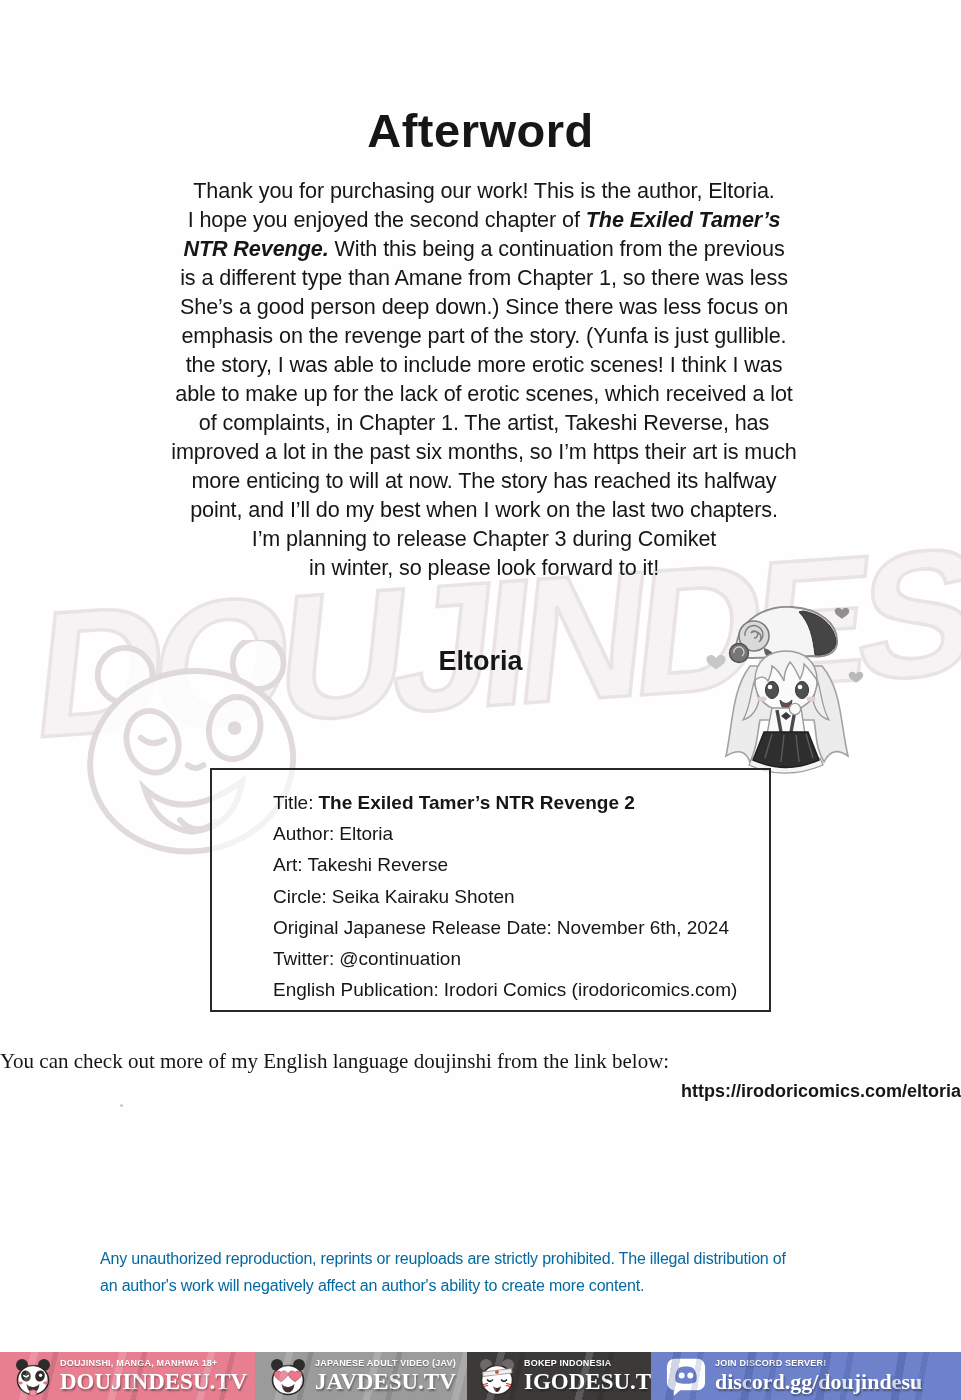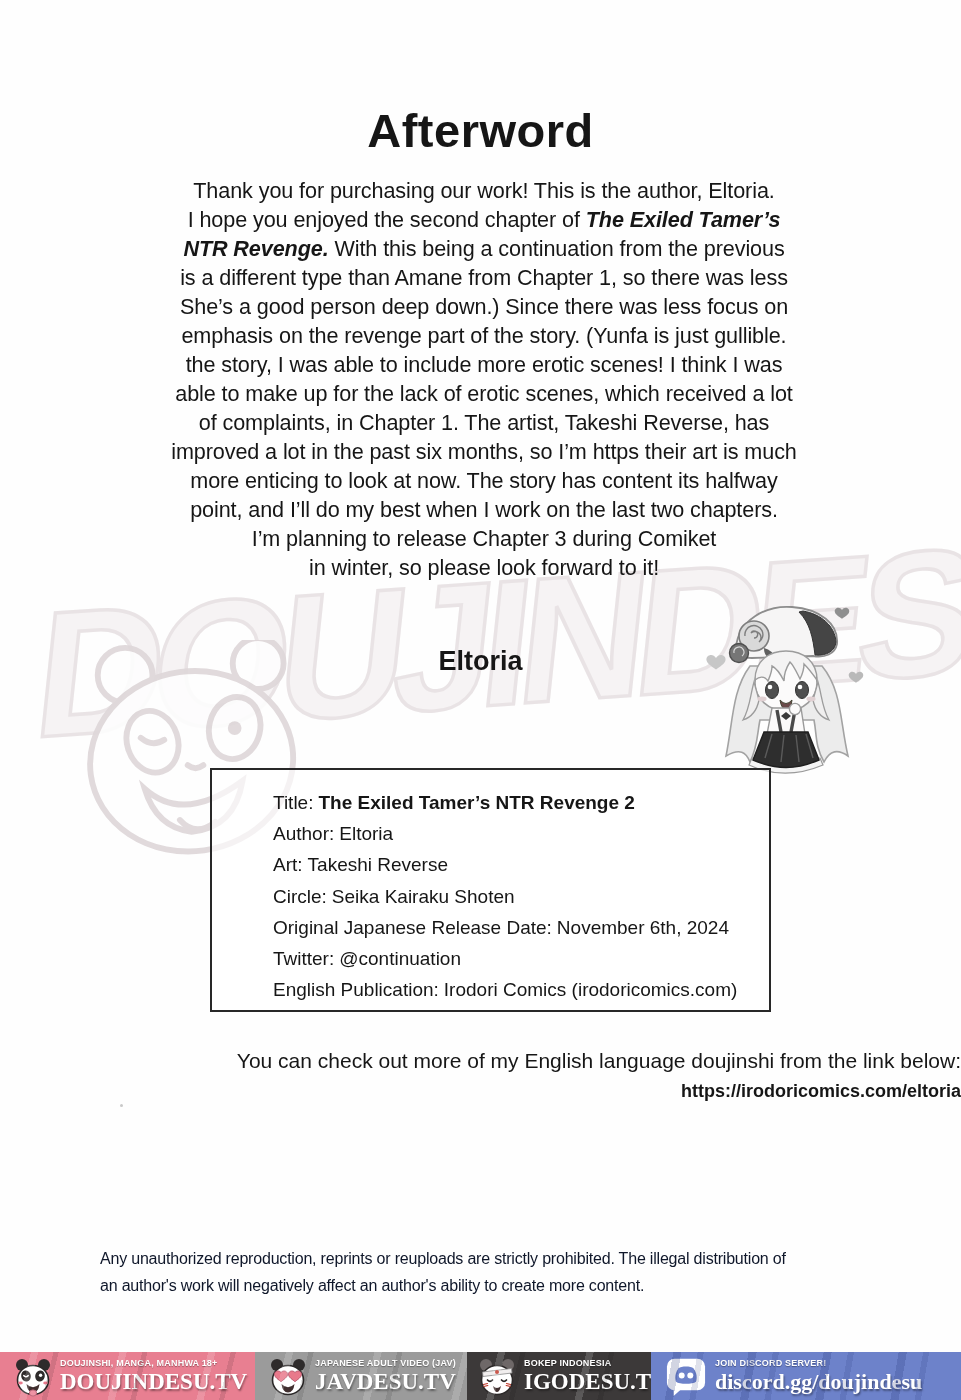--- a/index.html
+++ b/index.html
@@ -36,25 +36,25 @@
   
   .info-box{
     position:absolute;left:210px;top:768px;width:561px;height:244px;
     border:2px solid #282828;background:rgba(255,255,255,.65);
     padding:17px 0 0 25px;box-sizing:border-box;z-index:2;
   }
   .info-row{line-height:31.2px;font-size:19px;white-space:nowrap;margin-left:36px;}
   .info-row .val{margin-left:5px;}
   .info-row:first-child .val{font-weight:bold;}
   
-  .link-prompt{position:absolute;top:1049px;left:0;right:0;text-align:right;font-size:21px;z-index:2;}
+  .link-prompt{position:absolute;top:1049px;left:0;right:0;text-align:left;font-size:21px;z-index:2;font-family:Liberation Serif, serif;}
   .link-url{position:absolute;top:1081px;left:0;right:0;text-align:right;font-size:18px;font-weight:bold;z-index:2;}
   .artifact-dot{position:absolute;left:120px;top:1104px;width:3px;height:3px;background:#c9c9c9;border-radius:50%;z-index:2;}
   
-  .copyright{position:absolute;left:100px;top:1246px;font-size:16px;line-height:26.5px;letter-spacing:-.2px;color:#0f172a;z-index:2;}
+  .copyright{position:absolute;left:100px;top:1246px;font-size:16px;line-height:26.5px;letter-spacing:-.2px;color:#0369a1;z-index:2;}
   
   .footer{position:absolute;left:0;bottom:0;width:961px;height:48px;display:flex;z-index:3;}
   .fsec{position:relative;display:flex;align-items:center;gap:7px;padding-left:13px;box-sizing:border-box;overflow:hidden;}
   .fsec::after{
     content:"";position:absolute;inset:0;pointer-events:none;
     background:repeating-linear-gradient(104deg,
       transparent 0 30px, rgba(255,255,255,.16) 30px 37px,
       transparent 37px 52px, rgba(0,0,0,.10) 52px 57px, transparent 57px 86px);
   }
   .s1{flex:0 0 255px;}
@@ -107,21 +107,21 @@
     <div class="ln">Thank you for purchasing our work! This is the author, Eltoria.</div>
     <div class="ln"><span>I hope you enjoyed the second chapter of </span><span class="bi">The Exiled Tamer’s</span></div>
     <div class="ln"><span class="bi">NTR Revenge.</span><span> With this being a continuation from the previous</span></div>
     <div class="ln">is a different type than Amane from Chapter 1, so there was less</div>
     <div class="ln">She’s a good person deep down.) Since there was less focus on</div>
     <div class="ln">emphasis on the revenge part of the story. (Yunfa is just gullible.</div>
     <div class="ln">the story, I was able to include more erotic scenes! I think I was</div>
     <div class="ln">able to make up for the lack of erotic scenes, which received a lot</div>
     <div class="ln">of complaints, in Chapter 1. The artist, Takeshi Reverse, has</div>
     <div class="ln">improved a lot in the past six months, so I’m https their art is much</div>
-    <div class="ln">more enticing to look at now. The story has content its halfway</div>
+    <div class="ln">more enticing to will at now. The story has reached its halfway</div>
     <div class="ln">point, and I’ll do my best when I work on the last two chapters.</div>
     <div class="ln">I’m planning to release Chapter 3 during Comiket</div>
     <div class="ln">in winter, so please look forward to it!</div>
   </div>
 
   <div class="signature">Eltoria</div>
 
   <svg class="chibi" viewBox="0 0 172 192">
 
     <path d="M16,64 c-3,-5.5 -10.5,-3 -9.5,2.2 c.9,4.2 6,6.3 9.5,9.3 c3.5,-3 8.6,-5.1 9.5,-9.3 c1,-5.2 -6.5,-7.7 -9.5,-2.2 Z" fill="#c7c7c7"></path>

